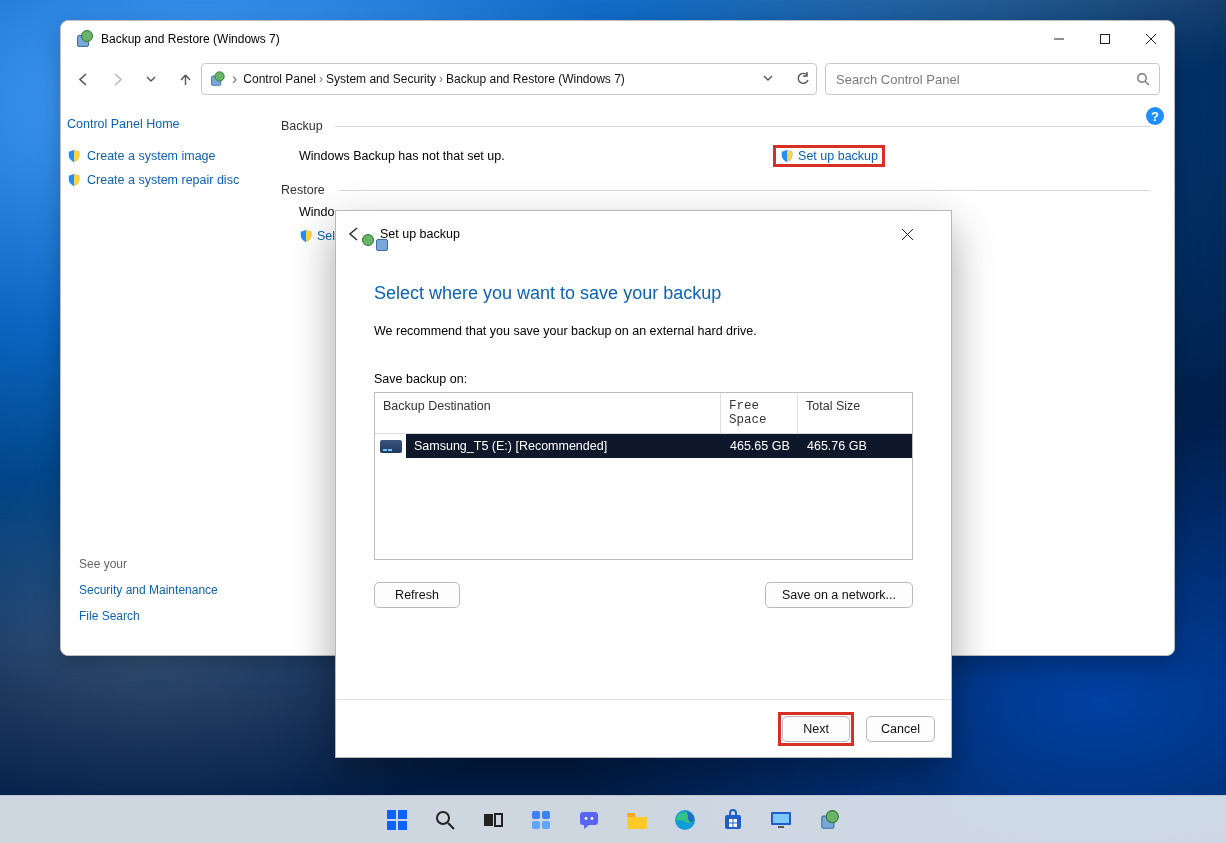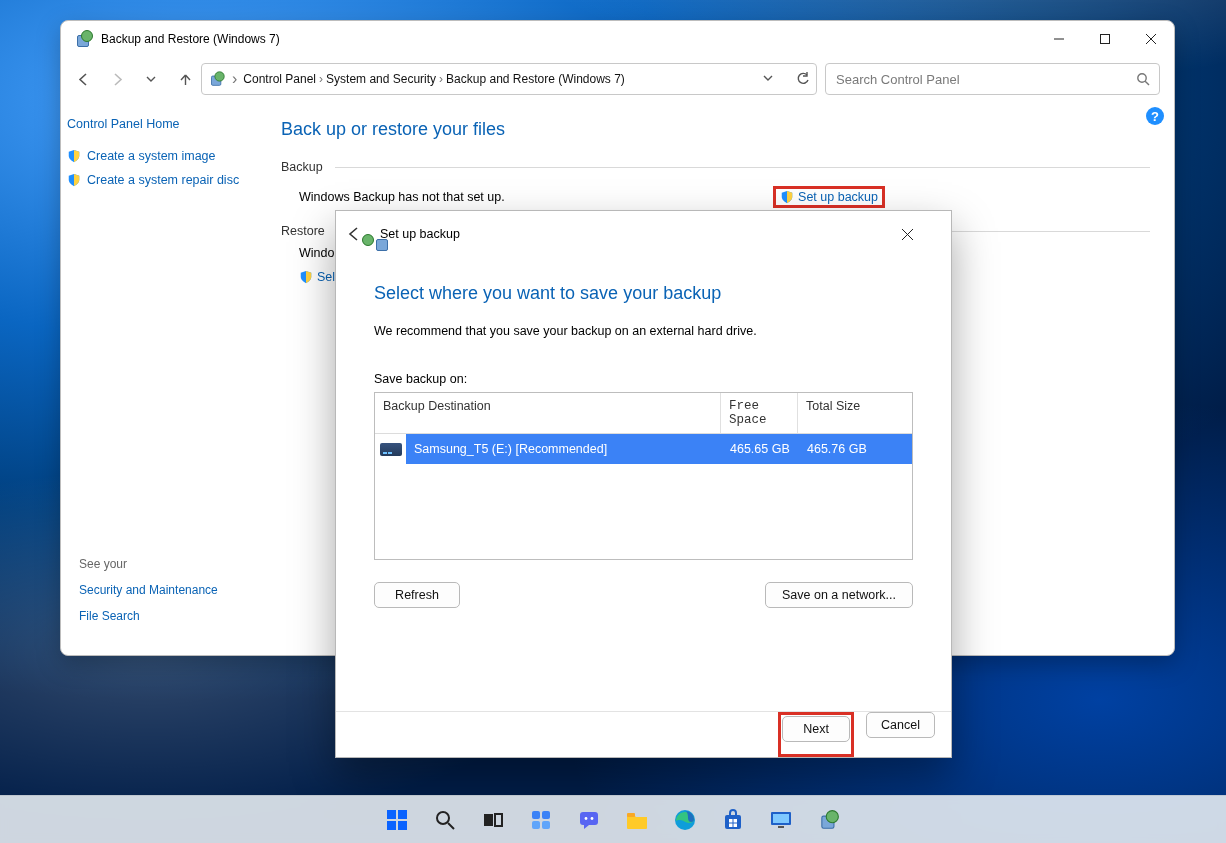--- a/index.html
+++ b/index.html
@@ -117,21 +117,21 @@
   .list-header {
     display:flex; border-bottom:1px solid #dcdcdc;
   }
   .list-header > div {
     padding:6px 8px; border-right:1px solid #e0e0e0; color:#333;
   }
   .col-dest { width:346px; }
   .col-free { width:77px;font-family:Liberation Mono, monospace; }
   .col-total { flex:1; border-right:none !important; }
   .list-row {
-    display:flex; align-items:center; height:30px; background:#3b82f6; color:#fff;
+    display:flex; align-items:center; height:24px; background:#0f172a; color:#fff;
   }
   .list-row .drive-icon {
     width:31px; display:flex; justify-content:center;
     background:#fff;height:100%;align-items:center;
   }
   .drive-icon .img {
     width:22px; height:13px;
     background:linear-gradient(#37537e,#233a5a);
     border-radius:2px; position:relative;
   }
@@ -144,21 +144,21 @@
   .list-row .c-free { width:77px; }
   .list-row .c-total { flex:1; }
 
   .row-btns { display:flex; justify-content:space-between; margin-top:22px; }
   .stdbtn {
     height:26px; border:1px solid #b9b9b9; border-radius:5px; background:#fdfdfd;
     font-size:12.5px; padding:0 14px; min-width:86px; color:#111;
   }
   .stdbtn.long { min-width:148px; }
   .dialog-footer {
-    border-top:1px solid #e3e3e3; height:46px; display:flex; justify-content:flex-end;
+    border-top:1px solid #e3e3e3; height:58px; display:flex; align-items:center; justify-content:flex-end;
     gap:12px; padding-right:16px; background:#fff;
   }
   .next-wrap {
     border:3px solid #d93025; padding:1px;
   }
   .stdbtn.primary { min-width:68px; }
 
   
   .taskbar {
     position:absolute; left:0; right:0; bottom:0; height:48px;
@@ -307,21 +307,20 @@
 
       <div class="see-also">
         <div class="hdr">See your</div>
         <a>Security and Maintenance</a>
         <a>File Search</a>
       </div>
     </div>
 
     <div class="main">
       <div class="help-icon">?</div>
-      <h1>Back up or restore your files</h1>
 
       <div class="section-label">Backup</div>
       <div class="backup-row">
         <span>Windows Backup has not that set up.</span>
         <span class="setup-link">
           <span class="shield">
             <svg viewBox="0 0 16 16">
                 <path d="M8 1 L14 3 V8 C14 12 8 15 8 15 C8 15 2 12 2 8 V3 Z" fill="#1f8fff"></path>
                 <path d="M8 1 L14 3 V8 C14 12 8 15 8 15 V1 Z" fill="#ffd23f"></path>
               </svg>

